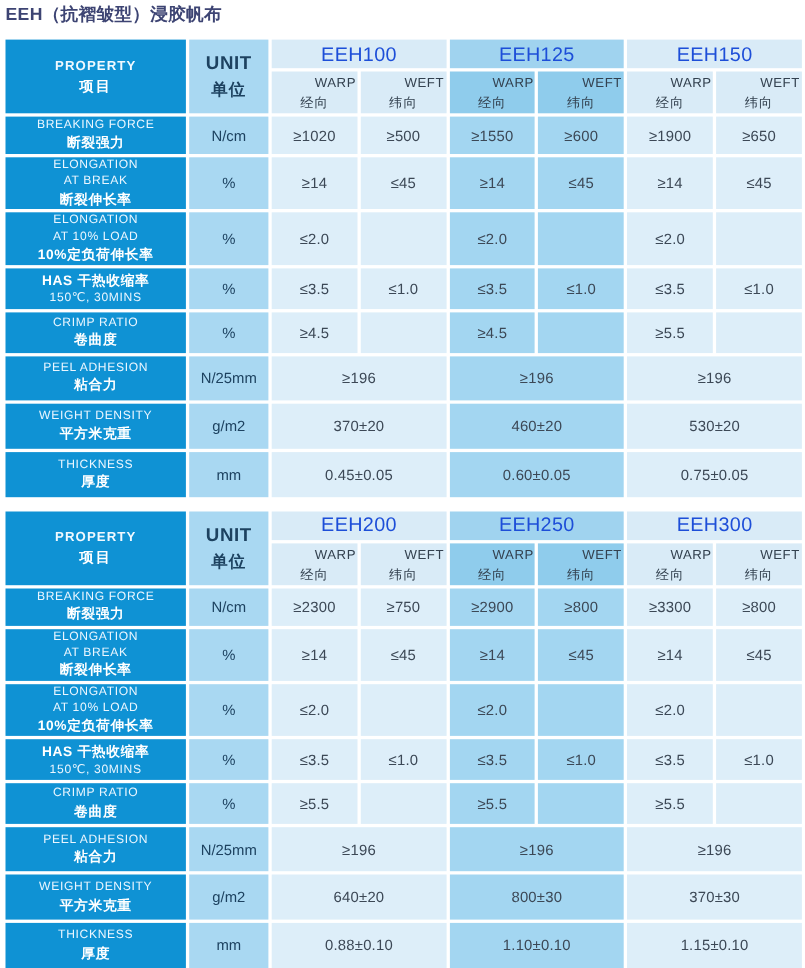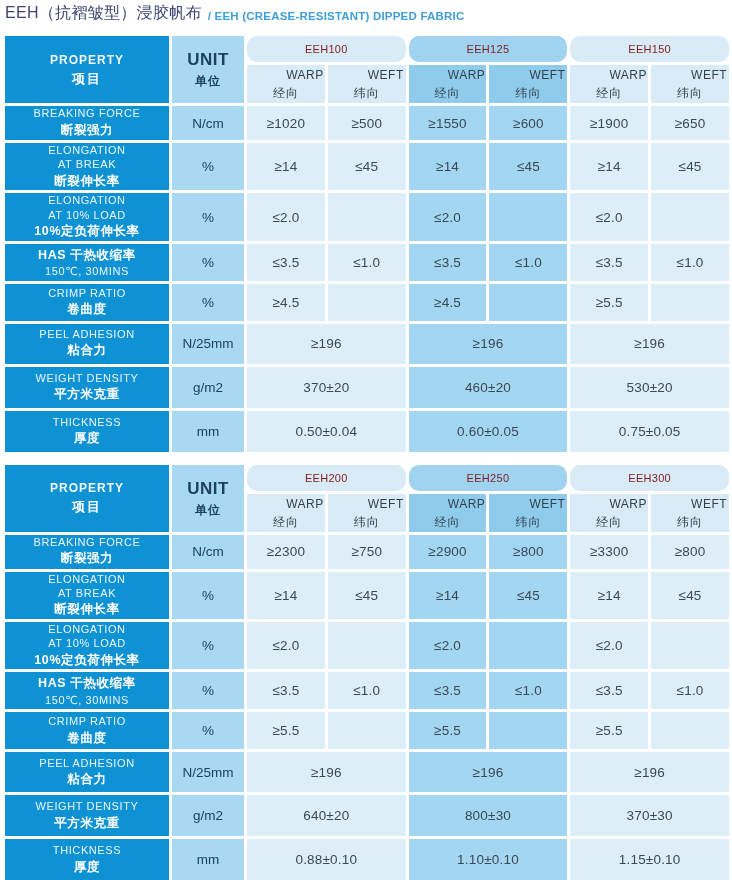--- a/index.html
+++ b/index.html
@@ -2,58 +2,57 @@
 <html style="--label-blue: #0f92d4; --unit-blue: #a9d8f2; --band-light: #d9ebf7; --band-mid: #a0d3ef; --subhdr-mid: #8fccec; --cell-light: #ddeef9; --cell-mid: #a3d6f1; --title-main: #3d4473; --title-sub: #3f9fda;"><head>
 <meta charset="utf-8">
 <style>
   html,body{margin:0;padding:0;}
   body{
     width:732px;height:880px;background:#ffffff;overflow:hidden;
     font-family:"Liberation Sans","DejaVu Sans",sans-serif;
   }
   .page{padding:2px 0 0 2px;}
   .title{display:flex;align-items:flex-end;gap:6px;padding:1px 0 9px 3px;}
-  .t-main{font-size:16px;font-weight:400;letter-spacing:.3px;color:var(--title-main,#3d4473);text-align:center;}
+  .t-main{font-size:16px;font-weight:700;letter-spacing:.3px;color:var(--title-main,#3d4473);text-align:center;}
   .t-sub{font-size:11.5px;font-weight:bold;letter-spacing:.2px;color:var(--title-sub,#3f9fda);padding-bottom:2px;}
 
   table.spec{
     border-collapse:separate;border-spacing:3px;table-layout:fixed;
     width:730px;margin:0 0 7px 0;
   }
   table.spec th,table.spec td{padding:0;text-align:center;vertical-align:middle;overflow:hidden;}
 
   .lbl{background:var(--label-blue,#0f92d4);}
   .len{font-size:11px;color:#eaf6ff;letter-spacing:.6px;line-height:1.3;}
   .lzh{font-size:12.5px;font-weight:bold;color:#ffffff;letter-spacing:.6px;line-height:1.5;}
   .hen{font-size:12px;color:#f0f9ff;letter-spacing:1px;line-height:1.5;}
   .hzh{font-size:13px;font-weight:bold;color:#ffffff;letter-spacing:2px;line-height:1.5;}
 
   .unitc{background:var(--unit-blue,#a9d8f2);color:#1d4260;font-size:13.5px;}
   .uen{font-size:17px;letter-spacing:.5px;line-height:1.45;color:#1d4260;}
-  .uzh{font-size:12px;font-weight:bold;letter-spacing:1px;line-height:1.45;color:#1d4260;text-align:center;}
+  .uzh{font-size:15px;font-weight:bold;letter-spacing:1px;line-height:1.45;color:#1d4260;text-align:center;}
 
   .band-l{background:var(--band-light,#d9ebf7);}
   .band-m{background:var(--band-mid,#a0d3ef);}
   .sub-l{background:var(--band-light,#d9ebf7);}
   .sub-m{background:var(--subhdr-mid,#8fccec);}
   .val-l{background:var(--cell-light,#ddeef9);}
   .val-m{background:var(--cell-mid,#a3d6f1);}
 
-  .model{font-size:11px;font-weight:normal;color:#7f1d1d;letter-spacing:.3px;border-radius:10px;}
+  .model{font-size:18px;font-weight:normal;color:#1d4ed8;letter-spacing:.3px;}
   .sen{font-size:12px;font-weight:normal;color:#33414f;letter-spacing:.5px;line-height:1.5;padding-left:38px;}
   .szh{font-size:12px;font-weight:normal;color:#33414f;letter-spacing:1px;line-height:1.5;}
   .val{font-size:13.5px;color:#3c4856;letter-spacing:.2px;}
 </style>
 </head>
 <body>
 
 <div class="page">
   <div class="title">
     <span class="t-main">EEH（抗褶皱型）浸胶帆布</span>
-    <span class="t-sub">/ EEH (CREASE-RESISTANT) DIPPED FABRIC</span>
   </div>
 
   <table class="spec">
       <colgroup>
         <col style="width: 164px;">
         <col style="width: 72px;">
         <col>
         <col>
         <col>
         <col>
@@ -188,21 +187,21 @@
           <td class="val val-l" colspan="2">370±20</td>
           <td class="val val-m" colspan="2">460±20</td>
           <td class="val val-l" colspan="2">530±20</td>
         </tr>
         <tr style="height: 41px;">
           <td class="lbl">
             <div class="len">THICKNESS</div>
             <div class="lzh">厚度</div>
           </td>
           <td class="unitc">mm</td>
-          <td class="val val-l" colspan="2">0.50±0.04</td>
+          <td class="val val-l" colspan="2">0.45±0.05</td>
           <td class="val val-m" colspan="2">0.60±0.05</td>
           <td class="val val-l" colspan="2">0.75±0.05</td>
         </tr>
       </tbody>
     </table>
   <table class="spec">
       <colgroup>
         <col style="width: 164px;">
         <col style="width: 72px;">
         <col>

